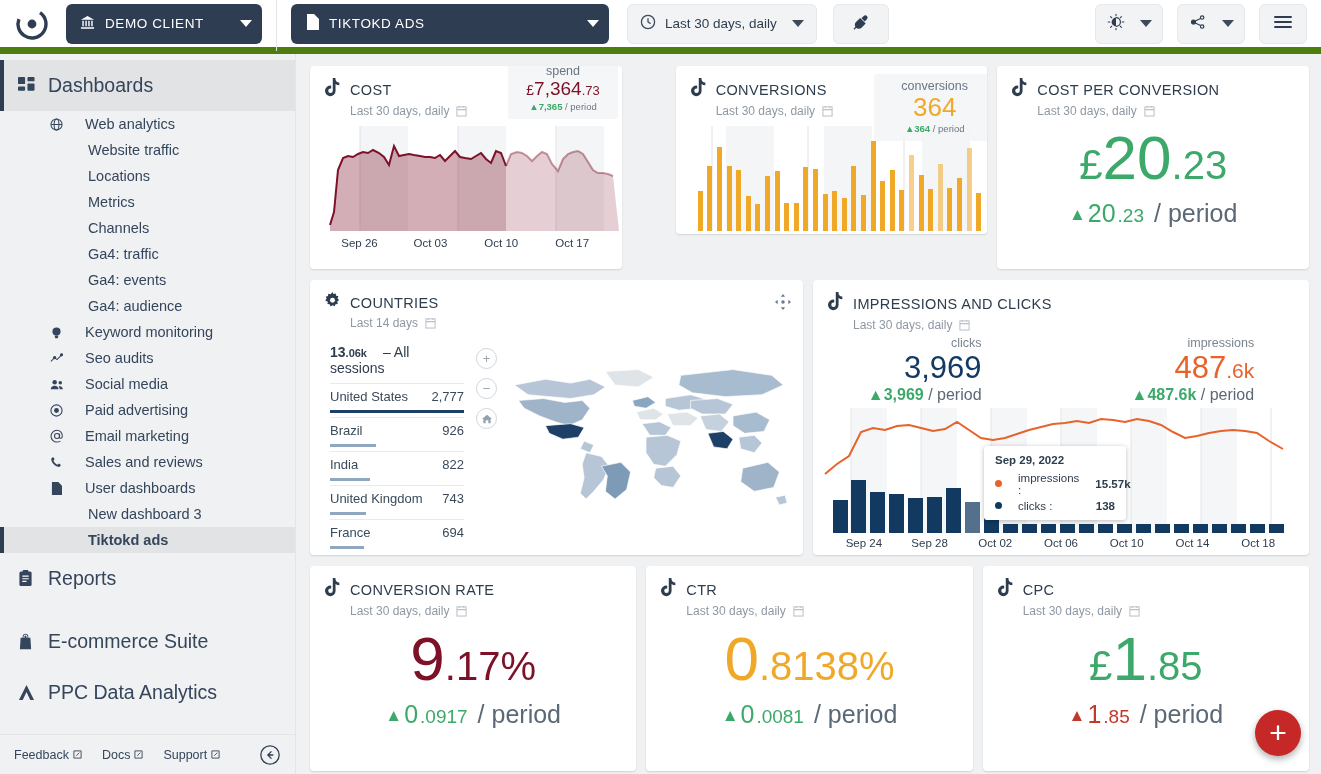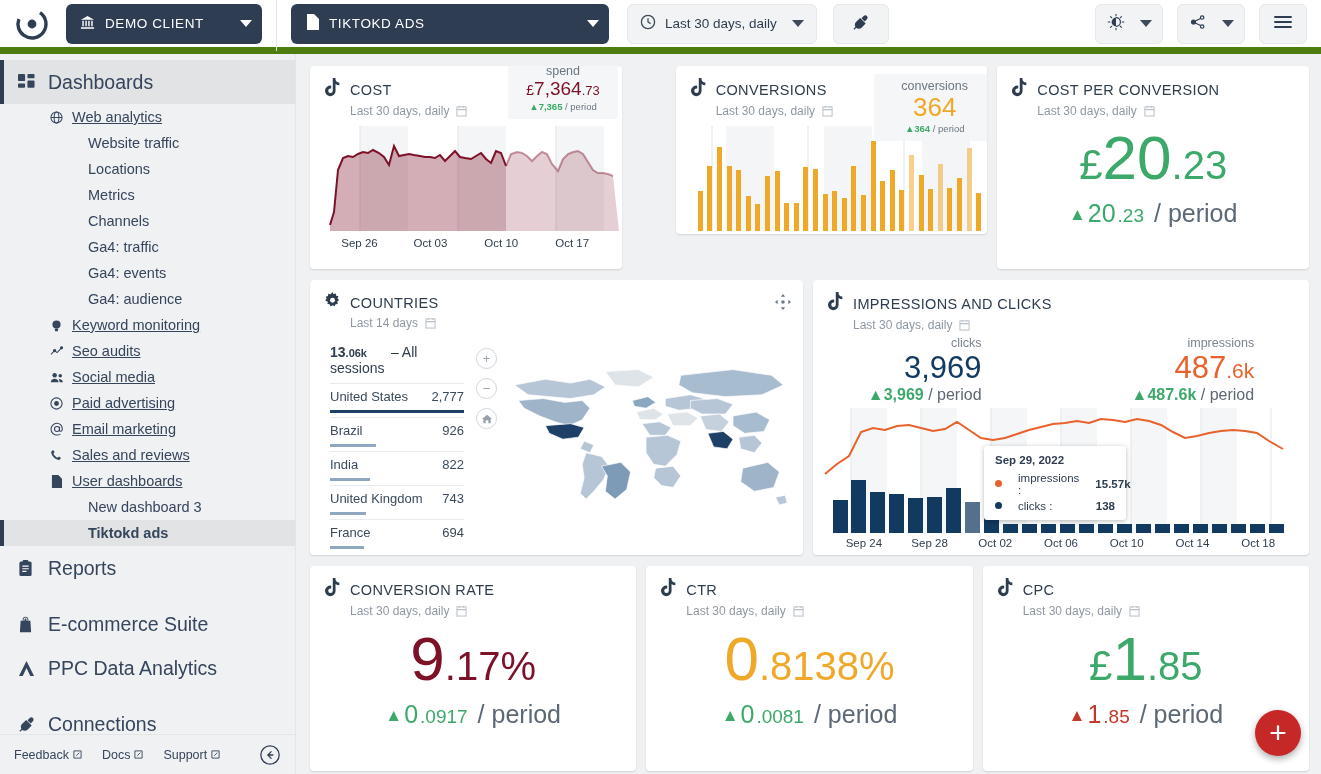--- a/index.html
+++ b/index.html
@@ -48,29 +48,29 @@
   
   .sidebar {
     width: 296px; min-width: 296px; background: #f0f1f2; border-right: 1px solid #e3e5e7;
     display: flex; flex-direction: column; position: relative;
   }
   .nav { flex: 1; overflow: hidden; padding-top: 6px; position: relative; }
   .nav-item {
     display: flex; align-items: center; height: 34px; padding-left: 18px;
     font-size: 19px; color: #34455c; cursor: pointer; position: relative;
   }
-  .nav-item.big { height: 44px; font-size: 19.5px; }
+  .nav-item.big { height: 51px; font-size: 19.5px; }
   .nav-item .ico { width: 30px; display: flex; align-items: center; justify-content: flex-start; flex-shrink: 0; }
   .nav-item.active { background: #e2e3e4; }
   .nav-item.active::before {
     content: ""; position: absolute; left: 0; top: 0; bottom: 0; width: 4px; background: #2e3d52;
   }
   .nav-sub {
     display: flex; align-items: center; height: 26px; padding-left: 48px;
-    font-size: 14.5px; color: #34455c; cursor: pointer; position: relative; gap: 7px; text-decoration: underline;
+    font-size: 14.5px; color: #34455c; cursor: pointer; position: relative; gap: 20px;
   }
   .nav-sub .ico { width: 17px; display: flex; align-items: center; justify-content: center; flex-shrink: 0; }
   .nav-sub2 {
     display: flex; align-items: center; height: 26px; padding-left: 88px;
     font-size: 14.5px; color: #34455c; cursor: pointer; position: relative;
   }
   .nav-sub2.active { background: #e2e3e4; font-weight: bold; }
   .nav-sub2.active::before {
     content: ""; position: absolute; left: 0; top: 0; bottom: 0; width: 4px; background: #2e3d52;
   }
@@ -648,21 +648,21 @@
             <svg width="16" height="16" viewBox="0 0 18 18" fill="#6b7a8c">
               <path d="M9 0l2.4 3H6.6zM9 18l2.4-3H6.6zM0 9l3-2.4v4.8zM18 9l-3-2.4v4.8z"></path>
               <circle cx="9" cy="9" r="2"></circle>
             </svg>
           </div>
 
           <div style="display:flex;padding:14px 12px 0 16px;">
             <div class="country-list">
               <div class="ctot">
                 <span style="font-weight:bold;">13</span><span class="k" style="font-weight:bold;">.06k</span>
-                <span style="margin-left:20px;">– All sessions</span>
+                <span style="margin-left:12px;">– All sessions</span>
               </div>
               <div class="crow">
                 <div class="crow-line">
                     <span>United States</span>
                     <span>2,777</span>
                   </div>
                 <div class="cbar top" style="width:100%;"></div>
               </div>
               <div class="crow">
                 <div class="crow-line">

